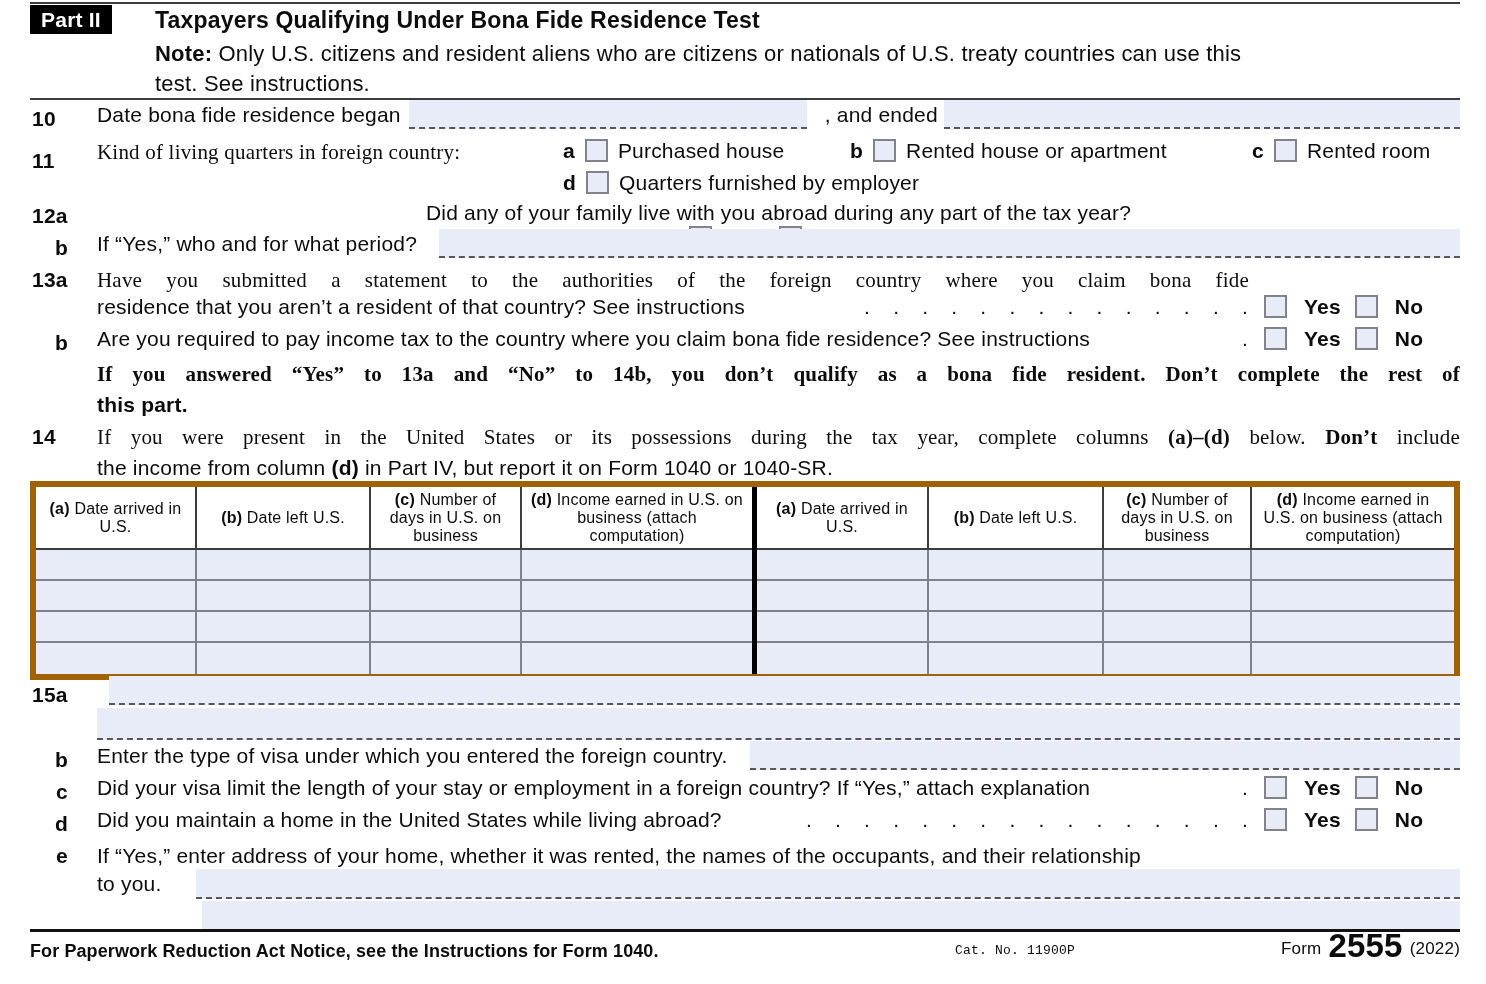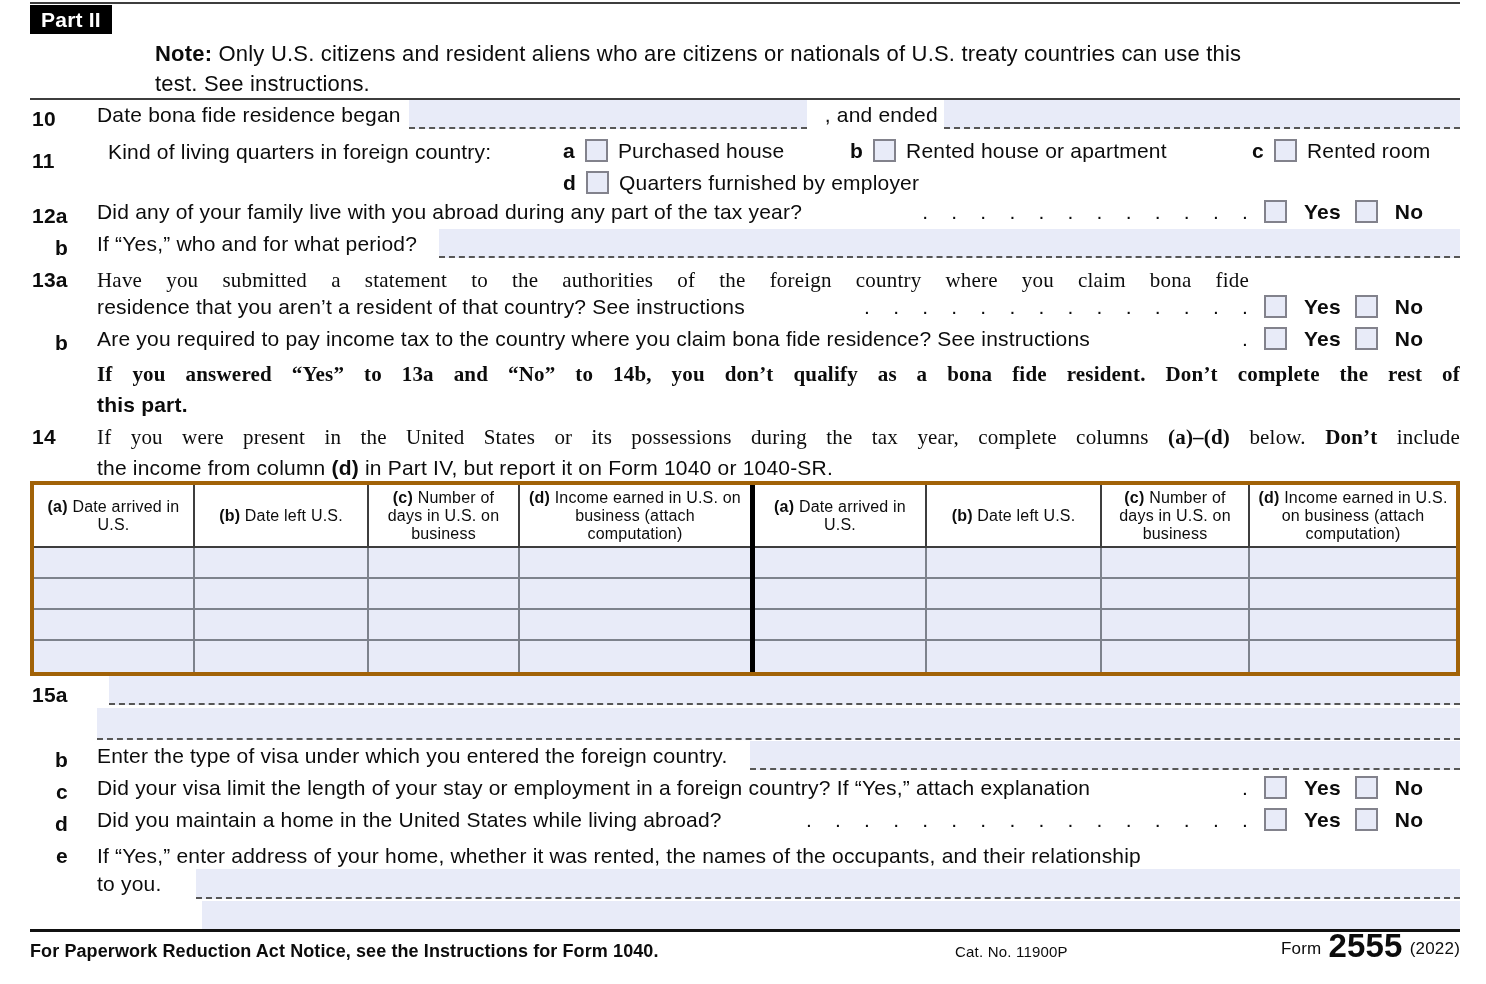--- a/index.html
+++ b/index.html
@@ -22,58 +22,59 @@
   .inp{height:27px;background:#e8ebf8;border-bottom:2px dashed #565656;flex:1 1 auto;}
   .inp.fixed{flex:0 0 auto;}
   .dots{flex:1 1 auto;overflow:hidden;white-space:nowrap;text-align:right;word-spacing:17px;
         padding-left:10px;}
   .yn{flex:0 0 auto;display:flex;align-items:center;width:196px;margin-left:16px;font-weight:bold;}
   .cb{width:19px;height:19px;background:#e8ebf8;border:2px solid #82828c;flex:0 0 auto;}
   .yn .yes-l{margin-left:17px;} .yn .cb2{margin-left:14px;} .yn .no-l{margin-left:17px;}
   .opt{position:absolute;display:flex;align-items:center;height:27px;}
   .opt .letter{font-weight:bold;margin-right:10px;}
   .opt .cb{margin-right:10px;}
-  .tbl{position:absolute;left:30px;top:481px;width:1430px;border:4px solid #a16207;display:flex;box-sizing:border-box;}
+  .tbl{position:absolute;left:30px;top:481px;width:1430px;border:6px solid #a16207;display:flex;box-sizing:border-box;}
   .half{display:grid;grid-template-rows:63px 31px 31px 31px 31px;}
   .half.lh{width:716px;grid-template-columns:161px 174px 151px 1fr;}
   .half.rh{flex:1;grid-template-columns:172px 175px 148px 1fr;}
   .divider{width:5px;background:#000;flex:0 0 auto;}
   .th{border-right:2px solid #3d3d3d;border-bottom:2px solid #3d3d3d;display:flex;align-items:center;
       justify-content:center;text-align:center;font-size:16px;line-height:18px;padding:2px 8px;box-sizing:border-box;}
   .td{background:#e8ebf8;border-right:2px solid #7d828c;border-bottom:2px solid #7d828c;box-sizing:border-box;}
   .half > div:nth-child(4n){border-right:none;}
   .half > div:nth-child(n+17){border-bottom:none;}
   .footer-left{position:absolute;left:30px;top:941px;font-weight:bold;font-size:18px;letter-spacing:.1px;}
-  .footer-cat{position:absolute;left:955px;top:943px;font-size:15px;}
+  .footer-cat{position:absolute;left:955px;top:943px;font-size:13px;font-family:Liberation Mono, monospace;}
   .footer-form{position:absolute;right:26px;top:932px;display:flex;align-items:flex-end;font-size:17px;}
   .footer-form .fnum{font-weight:bold;font-size:33px;line-height:27px;margin:0 7px;}
 </style>
 </head>
 <body>
 
 <div class="page">
 
   <div class="rule" style="top:2px;"></div>
   <div class="partbox">
     <span>Part II</span>
   </div>
+  <div class="title">Taxpayers Qualifying Under Bona Fide Residence Test</div>
   <div class="noteline" style="top:41px;"><span class="b">Note:</span> <span>Only U.S. citizens and resident aliens who are citizens or nationals of U.S. treaty countries can use this</span></div>
   <div class="noteline" style="top:71px;">test. See instructions.</div>
   <div class="rule" style="top:98px;"></div>
 
   <div class="num" style="top:107px;">10</div>
   <div class="row" style="top:104px;">
     <span>Date bona fide residence began</span>
     <div class="inp fixed" style="width:398px;margin-left:8px;"></div>
     <span style="margin-left:18px;">, and ended</span>
     <div class="inp" style="margin-left:6px;"></div>
   </div>
 
   <div class="num" style="top:149px;">11</div>
-  <div class="abs" style="left:108px;top:140px;">Kind of living quarters in foreign country:</div>
+  <div class="abs" style="left:97px;top:140px;font-family:Liberation Serif, serif;">Kind of living quarters in foreign country:</div>
   <div class="opt" style="left:563px;top:137px;">
     <span class="letter">a</span>
     <span class="cb"></span>
     <span>Purchased house</span>
   </div>
   <div class="opt" style="left:850px;top:137px;">
     <span class="letter">b</span>
     <span class="cb"></span>
     <span>Rented house or apartment</span>
   </div>
@@ -82,21 +83,21 @@
     <span class="cb"></span>
     <span>Rented room</span>
   </div>
   <div class="opt" style="left:563px;top:169px;">
     <span class="letter">d</span>
     <span class="cb"></span>
     <span>Quarters furnished by employer</span>
   </div>
 
   <div class="num" style="top:204px;">12a</div>
-  <div class="row" style="top:201px;">
+  <div class="row" style="top:201px;flex-direction:column;">
     <span>Did any of your family live with you abroad during any part of the tax year?</span>
     <span class="dots">. . . . . . . . . . . .</span>
     <span class="yn">
       <span class="cb"></span>
       <span class="yes-l">Yes</span>
       <span class="cb cb2"></span>
       <span class="no-l">No</span>
     </span>
   </div>
 

